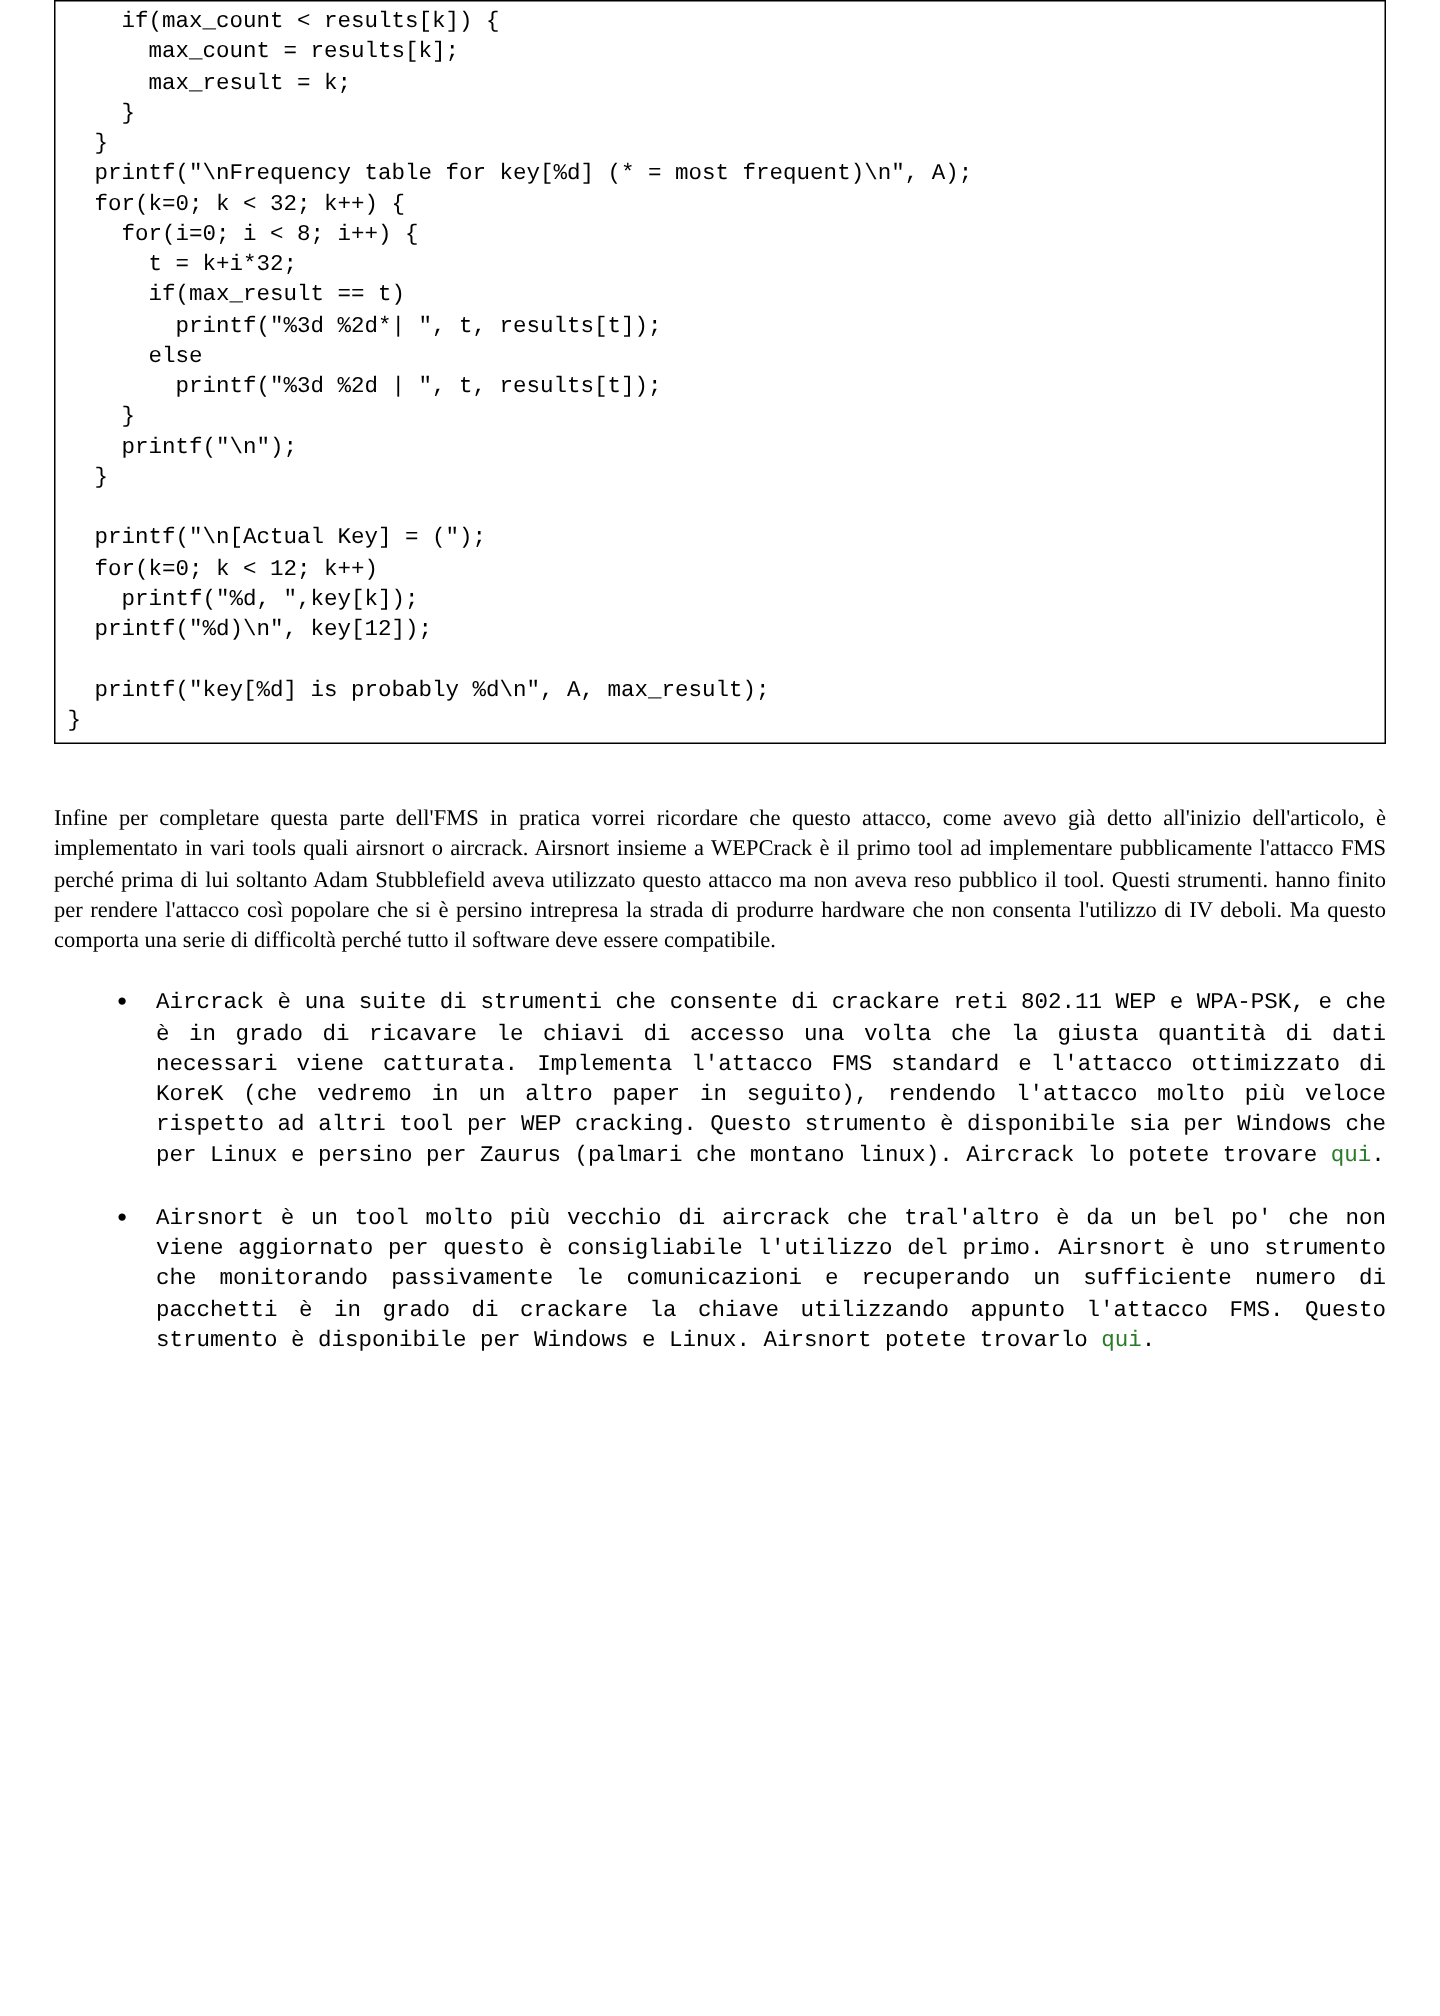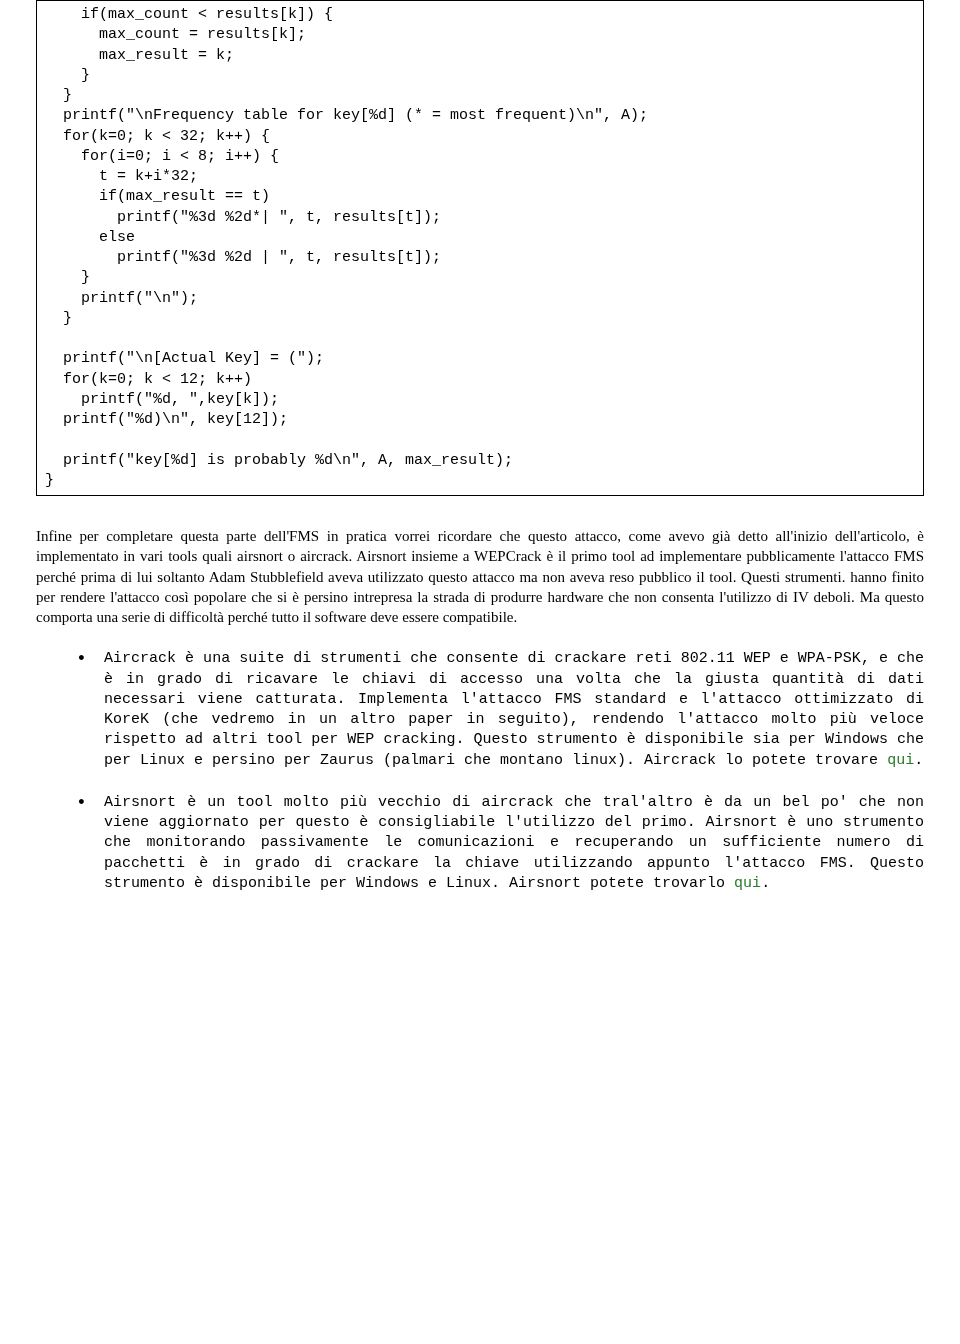--- a/index.html
+++ b/index.html
@@ -10,21 +10,21 @@
     font-size: 15px;
     color: #000;
     width: 960px;
   }
   .page {
     padding: 0 36px 40px 36px;
   }
   .code-box {
     border: 1px solid #000;
     padding: 4px 8px 4px 8px;
-    margin-bottom: 30px;
+    margin-bottom: 40px;
     font-family: "Courier New", Courier, monospace;
     white-space: pre;
     line-height: 1.35;
     font-size: 15px;
   }
   .prose {
     font-family: Liberation Serif, serif;
     text-align: justify;
     line-height: 1.35;
     margin-bottom: 22px;

